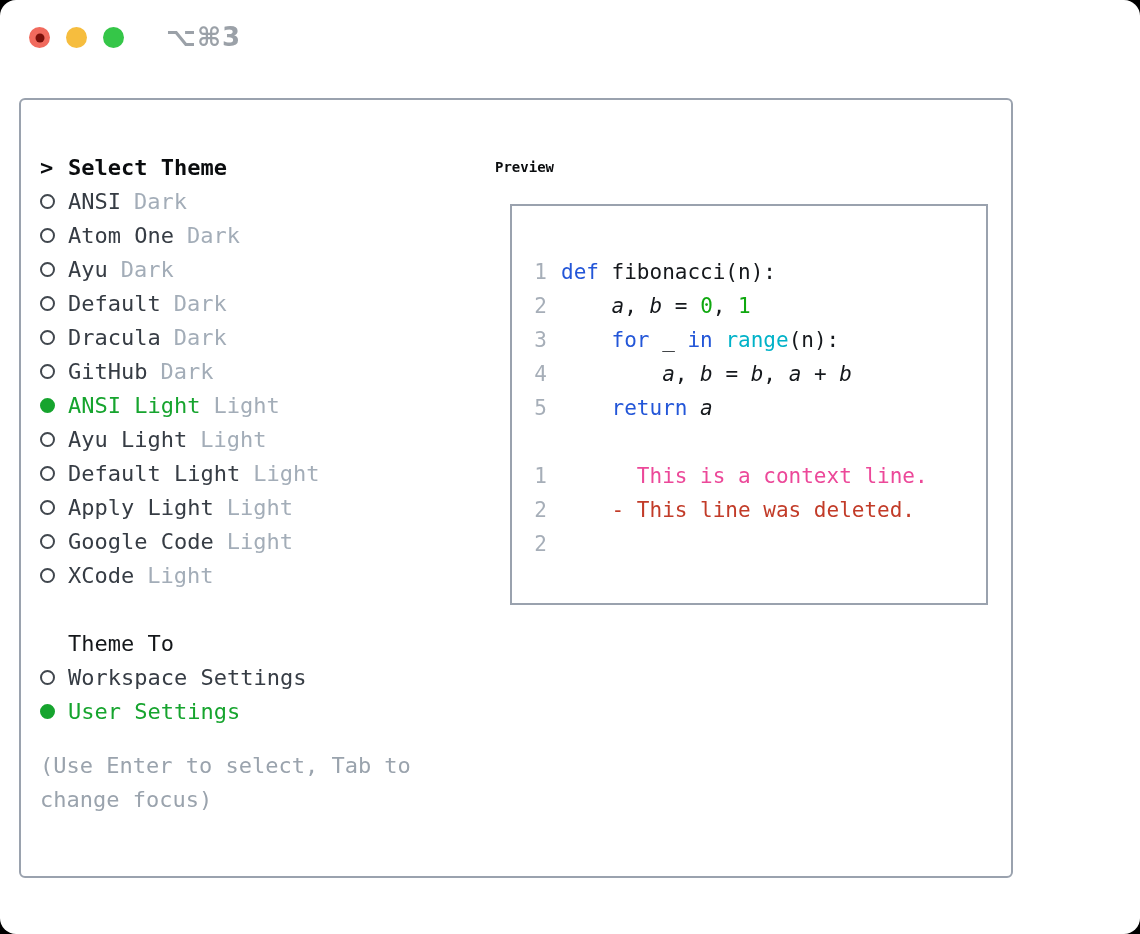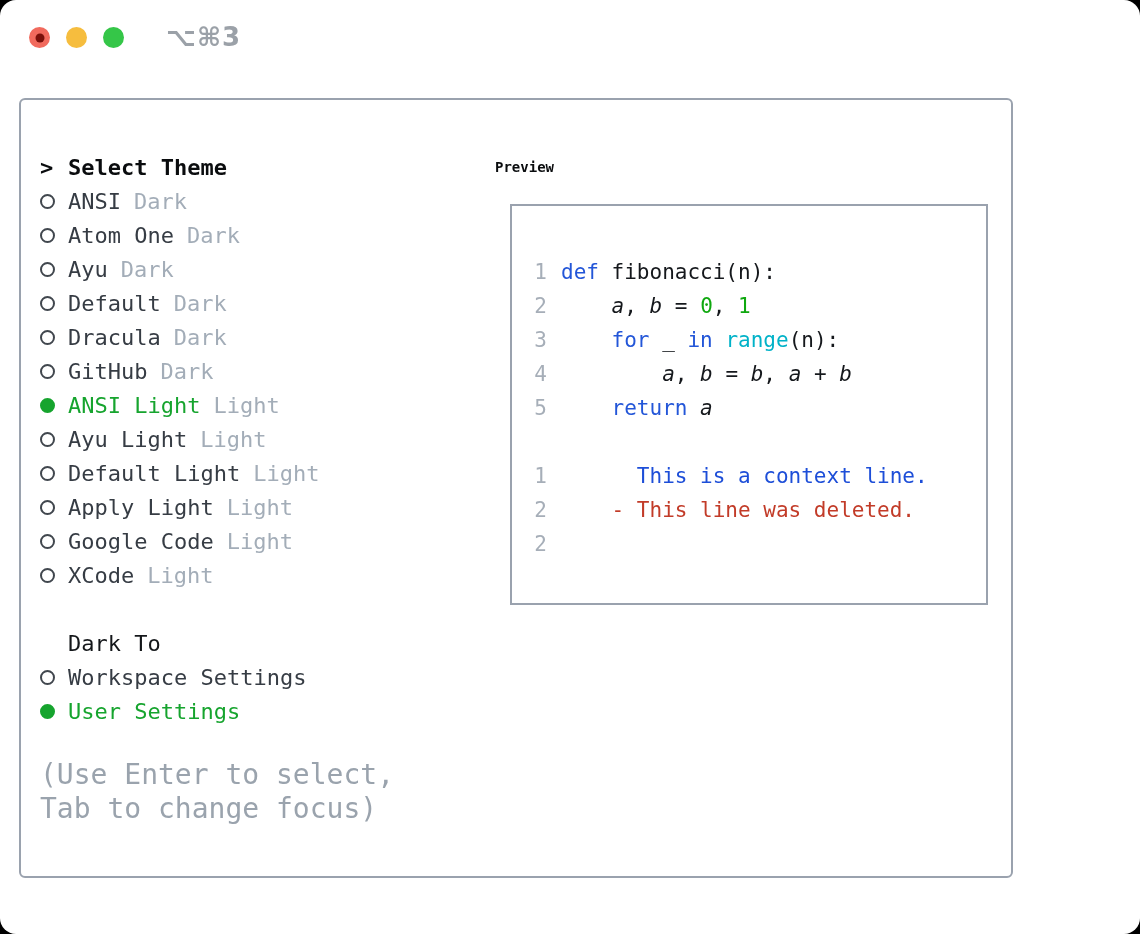--- a/index.html
+++ b/index.html
@@ -49,42 +49,42 @@
     flex:0 0 auto;width:15px;height:15px;border-radius:50%;
     border:2px solid #41474e;margin-right:13px;background:transparent;
   }
   .bullet.on{border-color:var(--accent);background:var(--accent);}
   .row.sel .name{color:var(--accent);}
   .name{color:var(--item);}
   .variant{color:#a3adb8;margin-left:13px;}
   .spacer{height:34px;}
   .section-title{color:#14171a;padding-left:28px;}
   .hint{
-    width:400px;color:var(--muted);line-height:34px;font-size:28px;
-    margin-top:30px;
+    width:400px;color:var(--muted);line-height:34px;font-size:22px;
+    margin-top:21px;
   }
   
   .preview-title{
     position:absolute;left:474px;top:50px;height:34px;line-height:34px;
     font-size:14px;font-weight:bold;color:#0a0c0e;
   }
   .preview-box{
     position:absolute;left:489px;top:104px;width:478px;height:401px;
     border:2px solid var(--border);background:#fff;
   }
   .codewrap{position:absolute;left:0;top:49px;right:0;font-size:21px;}
   .cline{display:flex;height:34px;line-height:34px;white-space:pre;}
   .gut{flex:0 0 35px;text-align:right;color:var(--gutter);}
   .ct{margin-left:14px;}
   .c-kw{color:var(--kw);}
   .c-pl{color:var(--ink);}
   .c-nu{color:var(--nu);}
   .c-bi{color:var(--bi);text-align:center;}
   .c-v{color:var(--ink);font-style:italic;}
-  .c-ctx{color:#1d4ed8;}
+  .c-ctx{color:#ec4899;}
   .c-del{color:var(--del);}
   .c-add{color:var(--add);}
 </style>
 </head>
 <body>
 
 <div class="window">
 
   <div class="titlebar">
     <div class="lights">
@@ -116,21 +116,21 @@
           <div class="row"><span class="bullet"></span><span class="name">Ayu Light</span><span class="variant">Light</span></div>
           <div class="row"><span class="bullet"></span><span class="name">Default Light</span><span class="variant">Light</span></div>
           <div class="row"><span class="bullet"></span><span class="name">Apply Light</span><span class="variant">Light</span></div>
           <div class="row"><span class="bullet"></span><span class="name">Google Code</span><span class="variant">Light</span></div>
           <div class="row"><span class="bullet"></span><span class="name">XCode</span><span class="variant">Light</span></div>
         </div>
 
       <div class="spacer"></div>
 
       <div class="row">
-        <span class="section-title">Dark To</span>
+        <span class="section-title">Theme To</span>
       </div>
 
       <div id="apply-list">
           <div class="row"><span class="bullet"></span><span class="name">Workspace Settings</span></div>
           <div class="row sel"><span class="bullet on"></span><span class="name">User Settings</span></div>
         </div>
 
       <div class="hint">(Use Enter to select, Tab to change focus)</div>
     </div>
 

